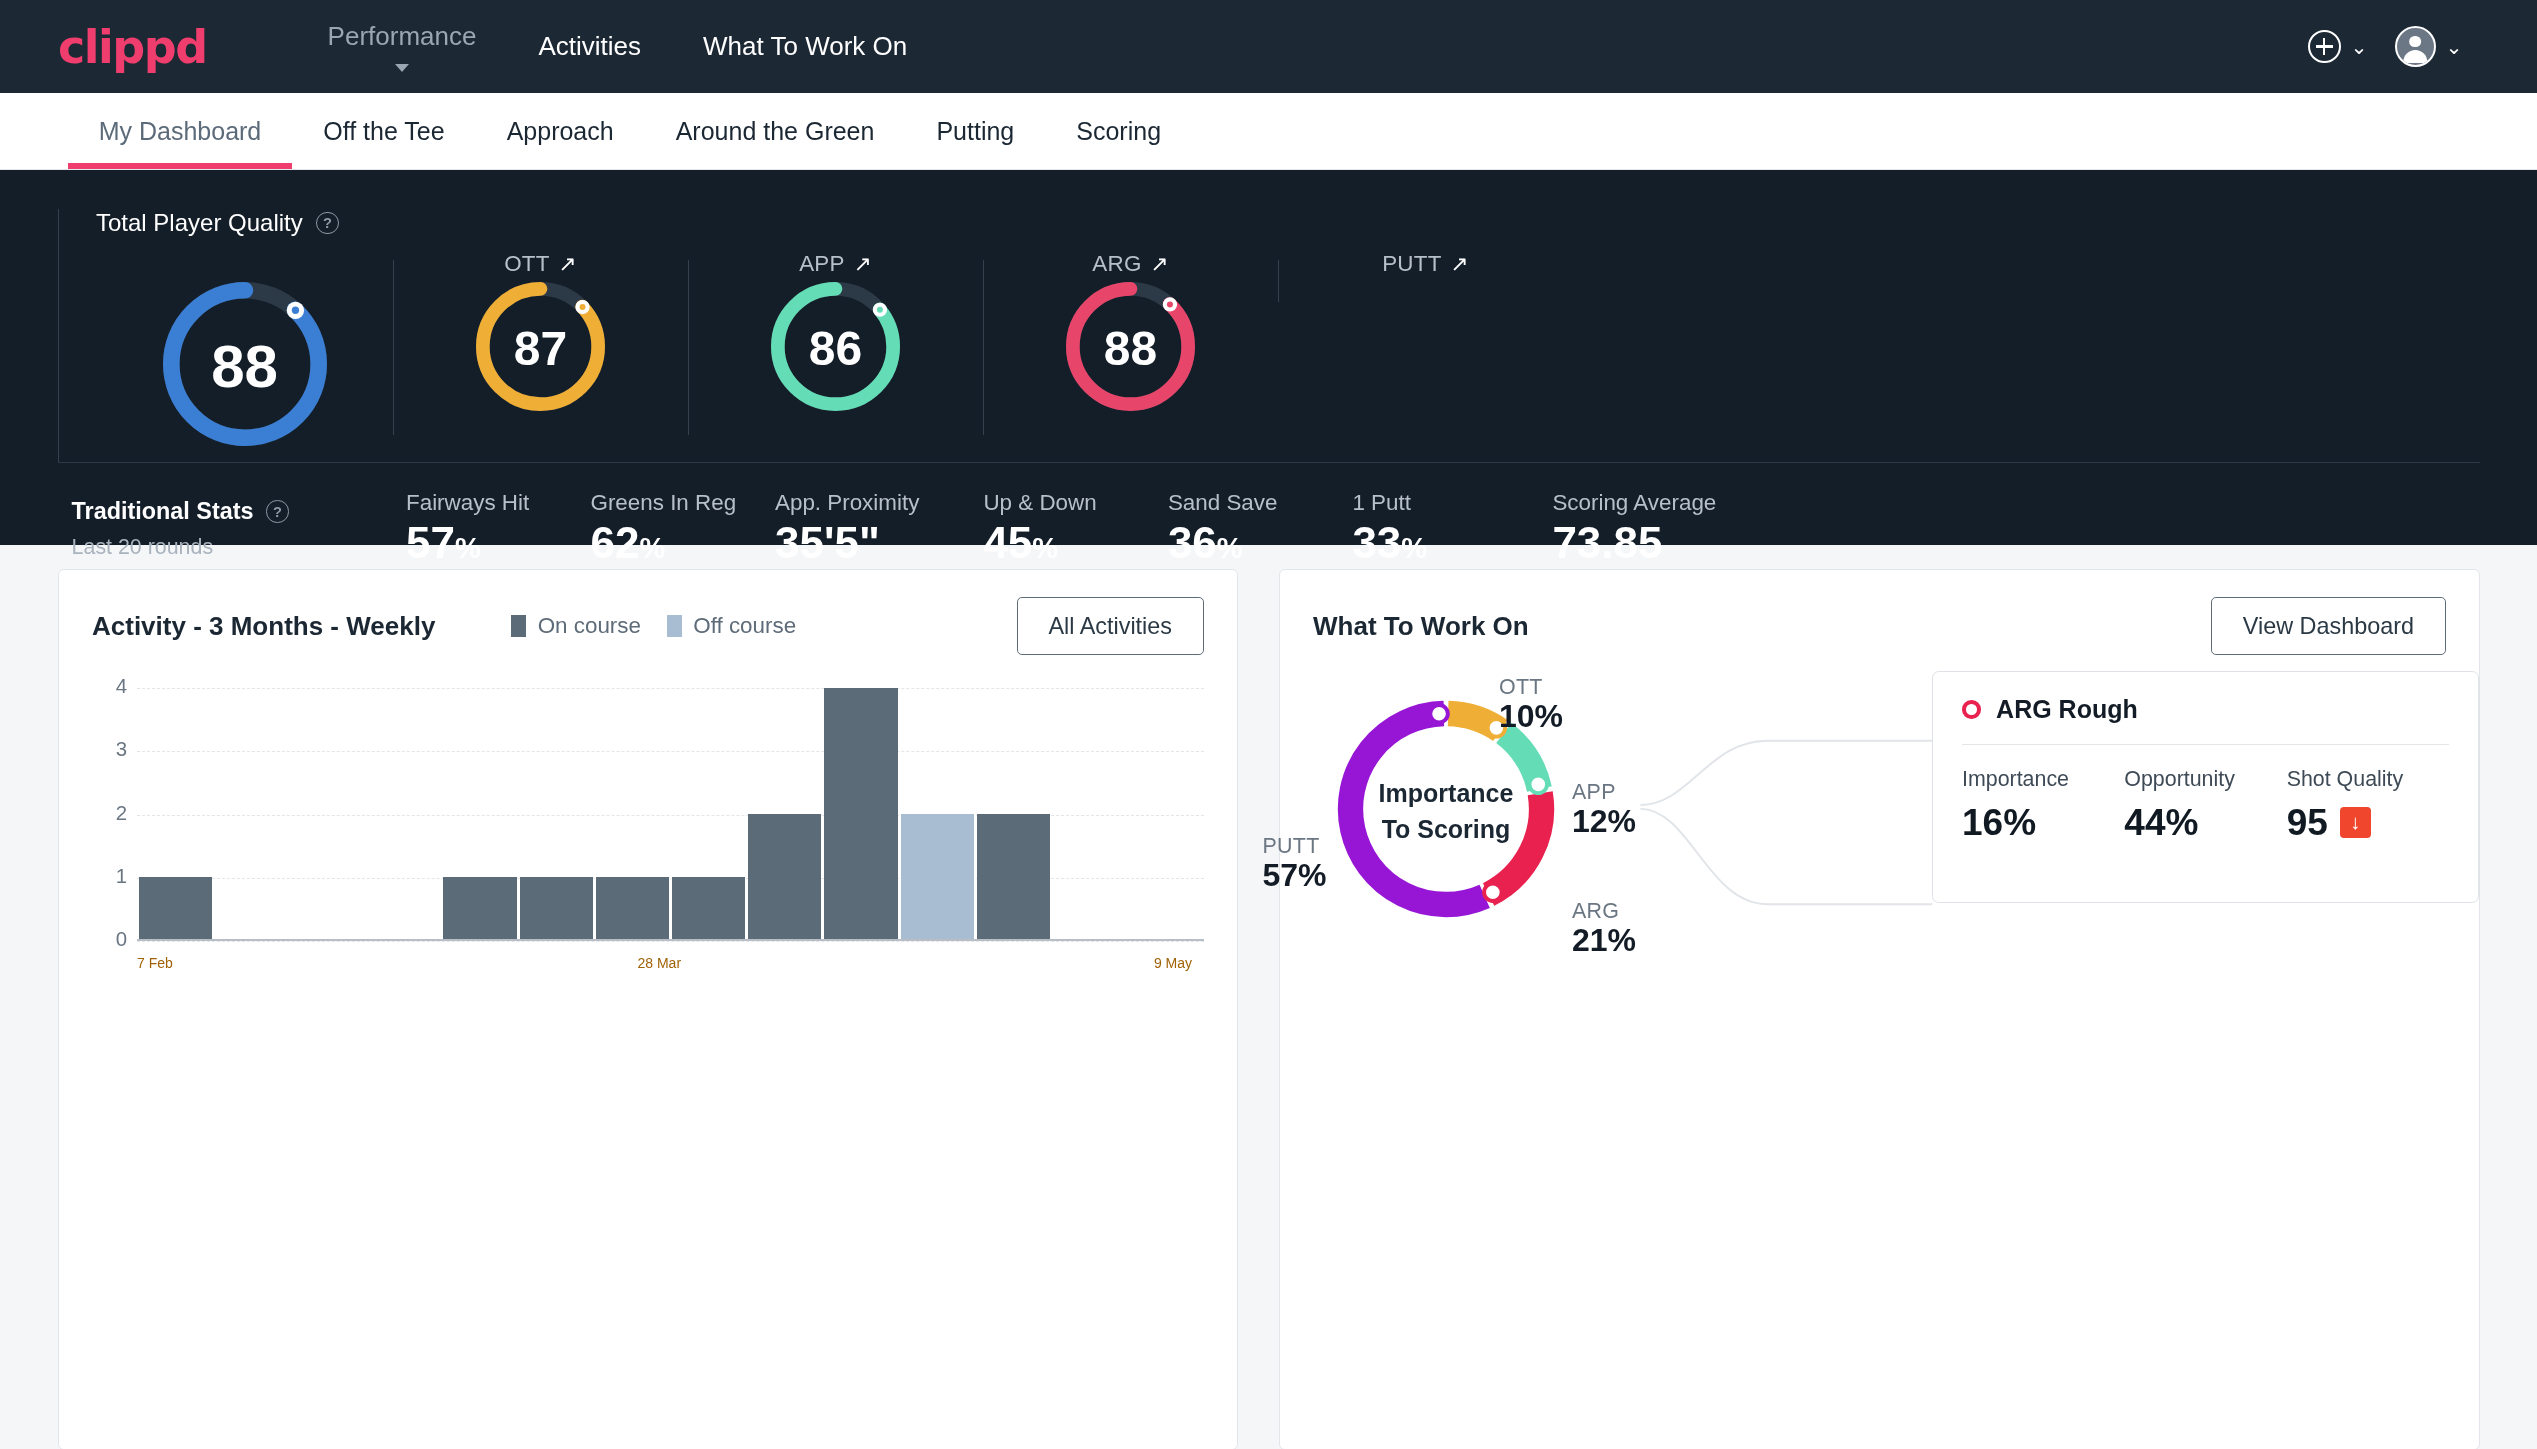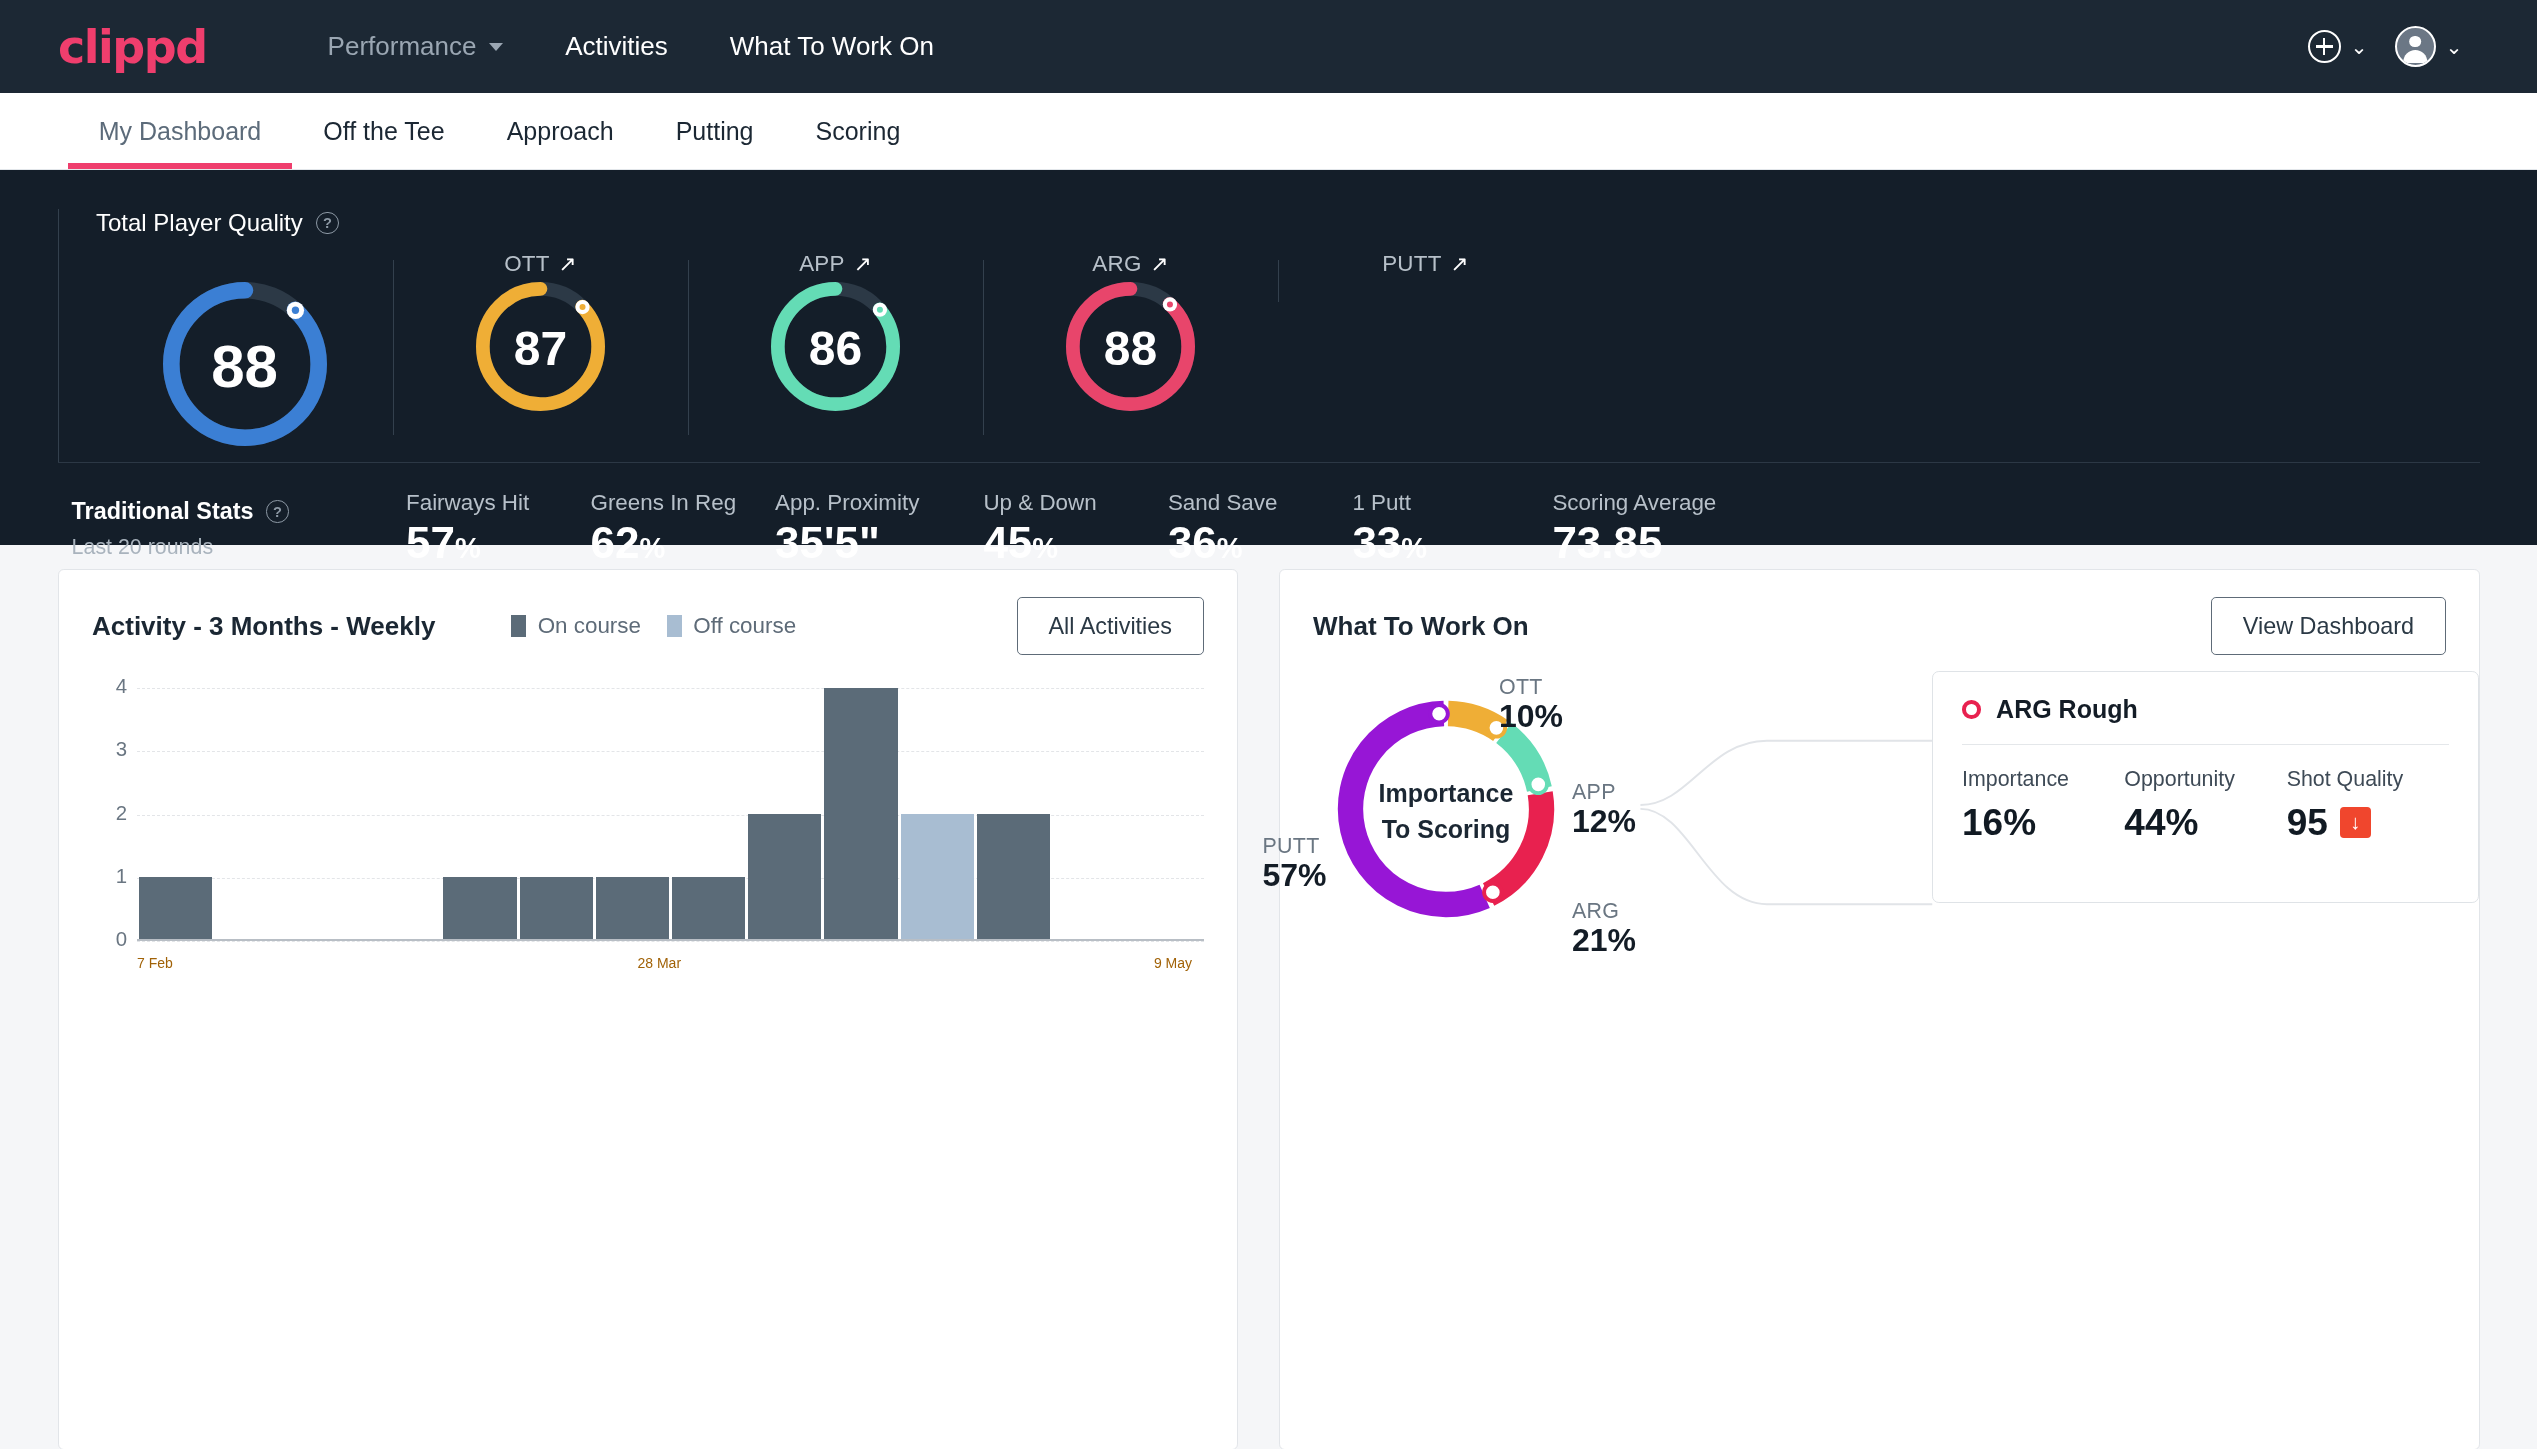--- a/index.html
+++ b/index.html
@@ -20,20 +20,21 @@
   .logo {
     font-size: 46px; font-weight: 700; color: #ef3e6d;
     letter-spacing: -1.5px; margin-right: 90px;
     font-family: "DejaVu Sans", sans-serif;
   }
   .navlinks { display: flex; align-items: center; gap: 0px; }
   .navlink {
     font-size: 26px; color: #ffffff; padding: 0 31px;
     display: flex; align-items: center; gap: 12.7px; cursor: pointer;
     white-space: nowrap;
+    flex-direction: column;
   }
   .navlink.muted { color: #9aa6b2; }
   .caret { width: 0; height: 0; border-left: 7.8px solid transparent;
            border-right: 7.8px solid transparent; border-top: 8.8px solid currentColor;
            display: inline-block; }
   .nav-right {
     position: absolute; right: 58px; top: 0; height: 93px;
     display: flex; align-items: center; gap: 9.7px;
   }
   .circ-btn {
@@ -216,20 +217,23 @@
 
 <div class="tabbar">
   <div class="tab active">
       <span>My Dashboard</span>
     </div>
   <div class="tab">
       <span>Off the Tee</span>
     </div>
   <div class="tab">
       <span>Approach</span>
+    </div>
+  <div class="tab">
+      <span>Around the Green</span>
     </div>
   <div class="tab">
       <span>Putting</span>
     </div>
   <div class="tab">
       <span>Scoring</span>
     </div>
 </div>
 
 <div class="hero">

